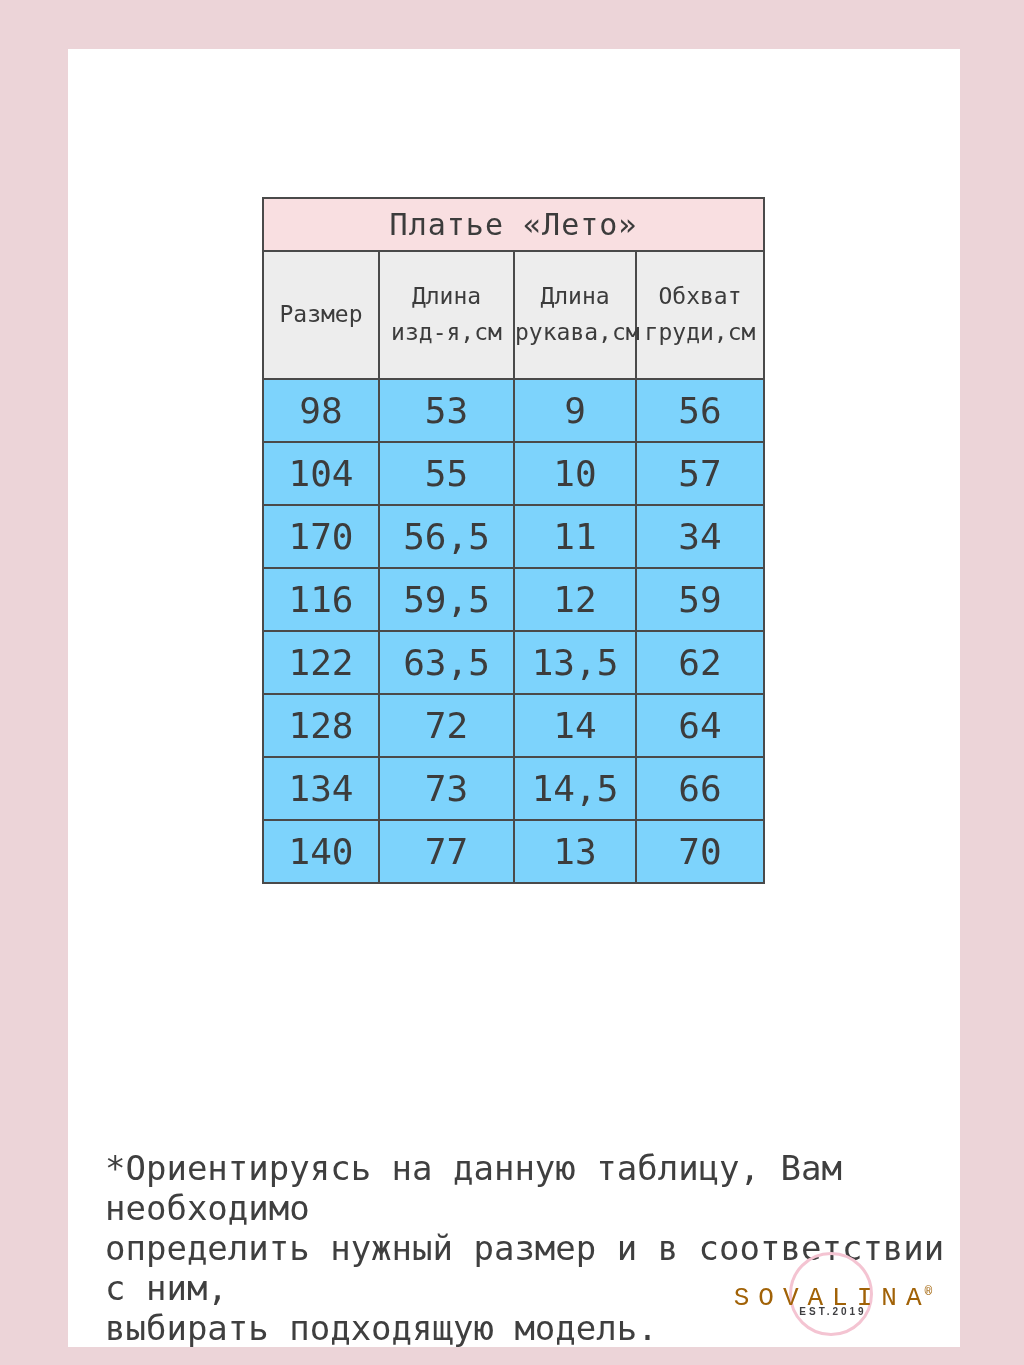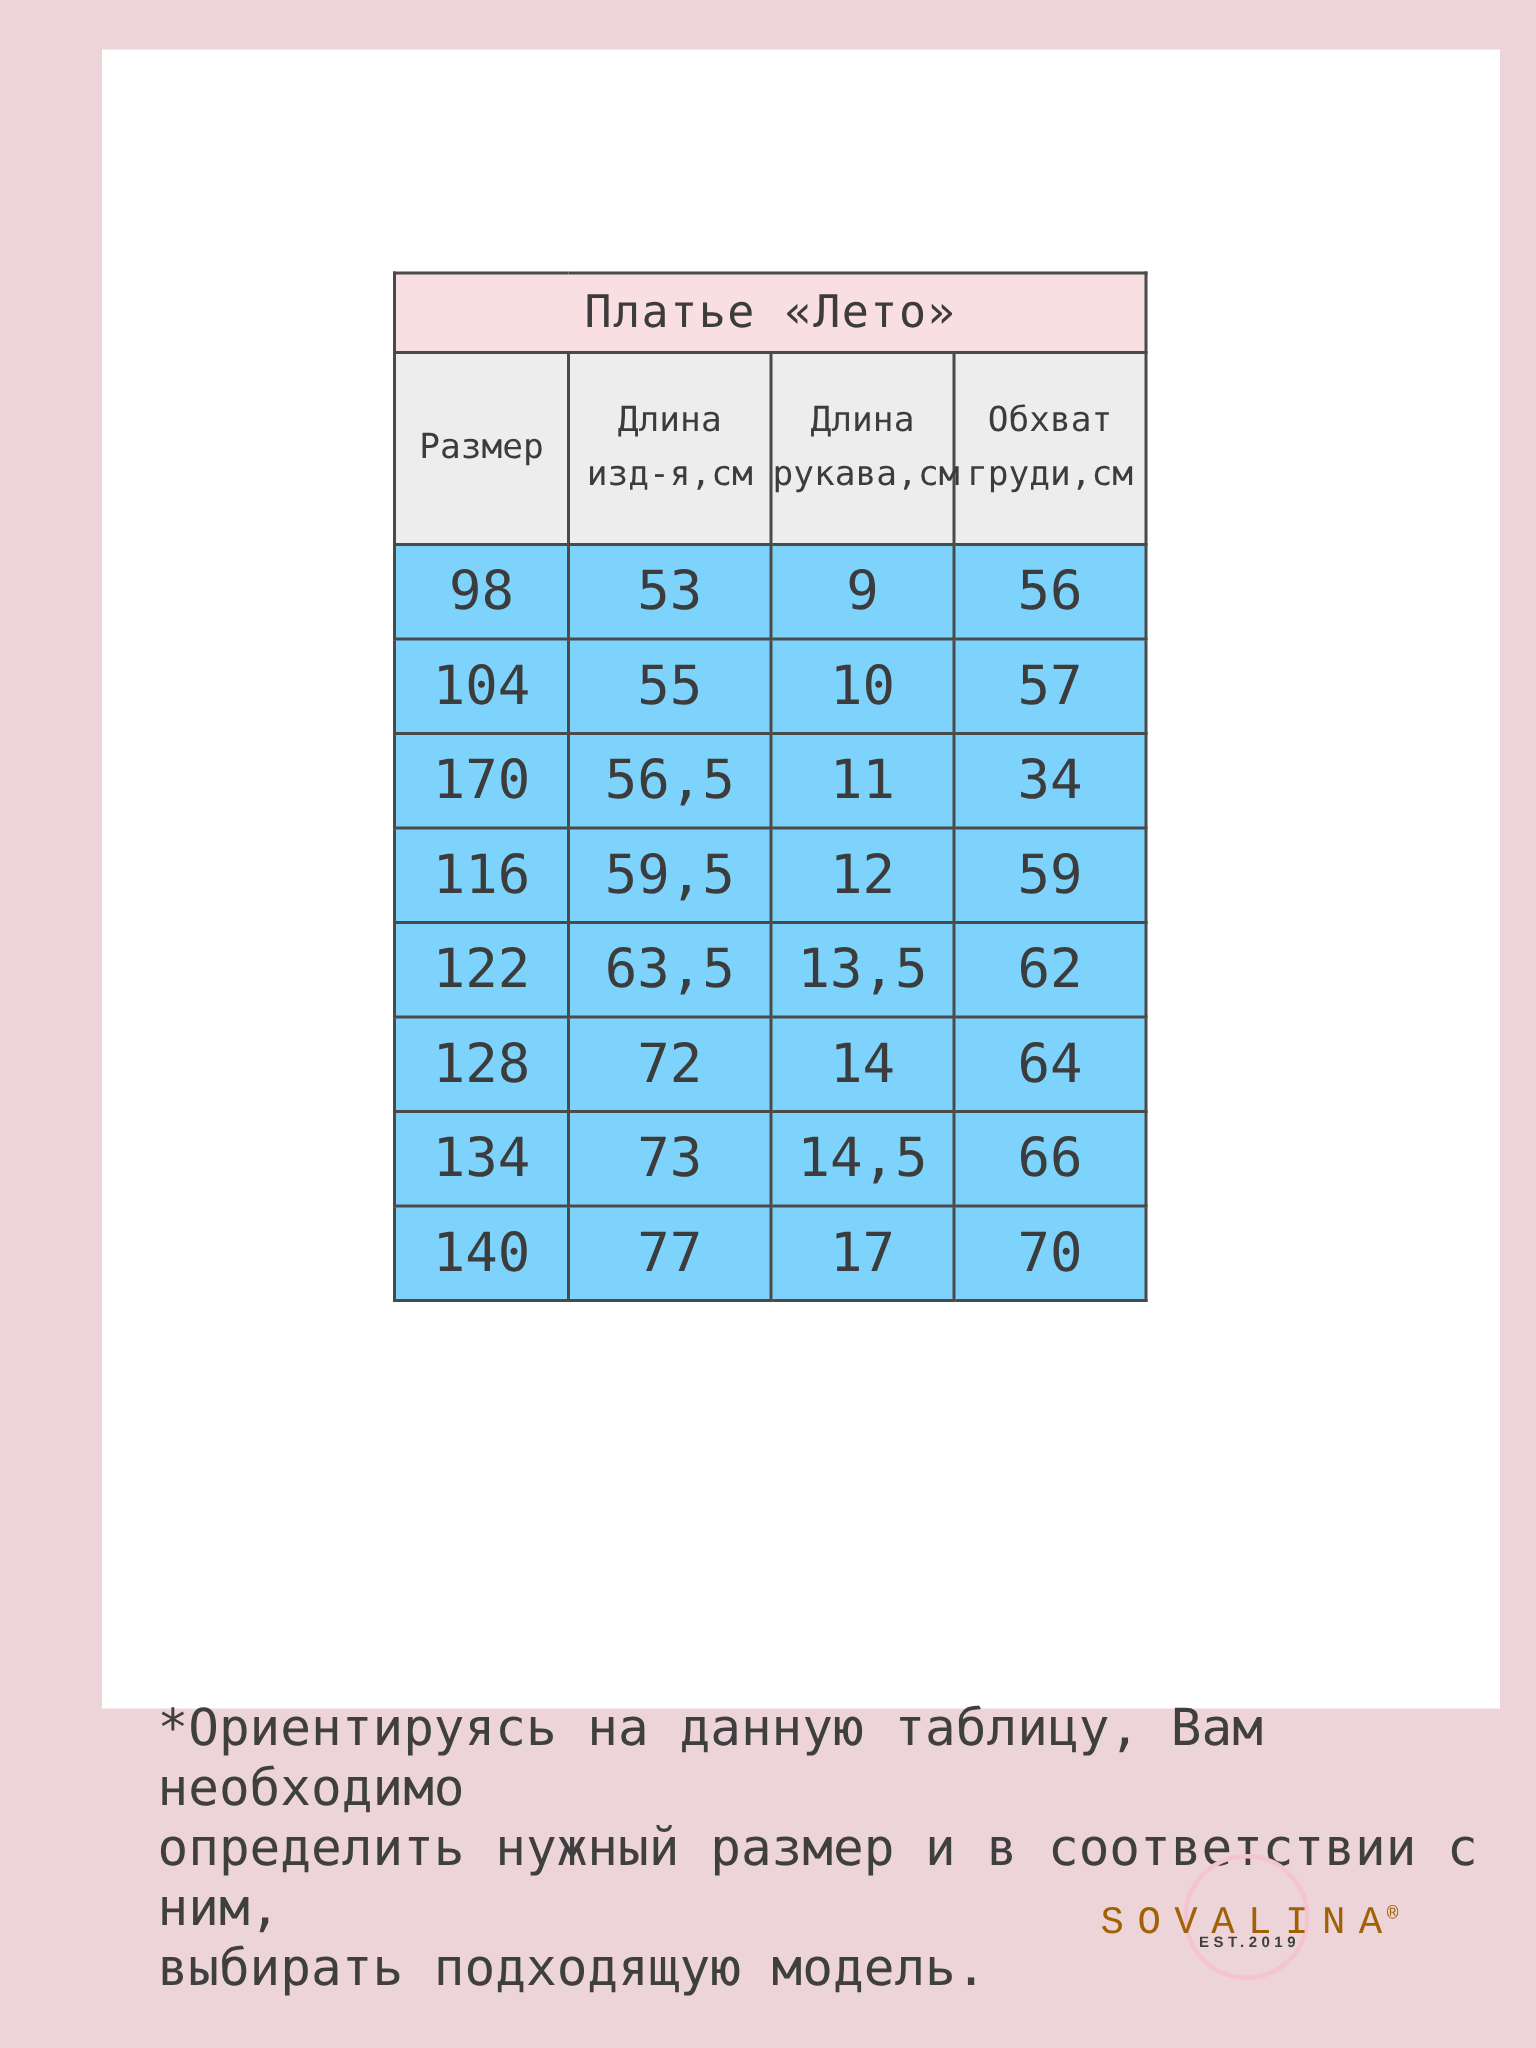--- a/index.html
+++ b/index.html
@@ -3,23 +3,22 @@
 <meta charset="utf-8">
 <style>
   html,body{margin:0;padding:0;}
   body{
     width:1024px;height:1365px;position:relative;
     background:#ecd4d8;
     font-family:"DejaVu Sans Mono","Liberation Mono",monospace;
     color:#3c3c3c;
   }
   .paper{
-    position:absolute;left:68px;top:33px;width:892px;height:1106px;
+    position:absolute;left:68px;top:49px;width:892px;height:1298px;
     background:#ffffff;
-    padding-left:40px;
   }
   
   table.size-table{
     position:absolute;left:194px;top:148px;width:501px;
     border-collapse:collapse;table-layout:fixed;
   }
   table.size-table th,table.size-table td{
     border:2px solid #4a4a4a;
     text-align:center;vertical-align:middle;
     font-weight:normal;padding:0;color:#3c3c3c;
@@ -126,21 +125,21 @@
       </tr>
       <tr>
         <td>134</td>
         <td>73</td>
         <td>14,5</td>
         <td>66</td>
       </tr>
       <tr>
         <td>140</td>
         <td>77</td>
-        <td>17</td>
+        <td>13</td>
         <td>70</td>
       </tr>
     </tbody>
   </table>
 
   <p class="note">*Ориентируясь на данную таблицу, Вам необходимо
 определить нужный размер и в соответствии с ним,
 выбирать подходящую модель.</p>
 
   <div class="logo">

